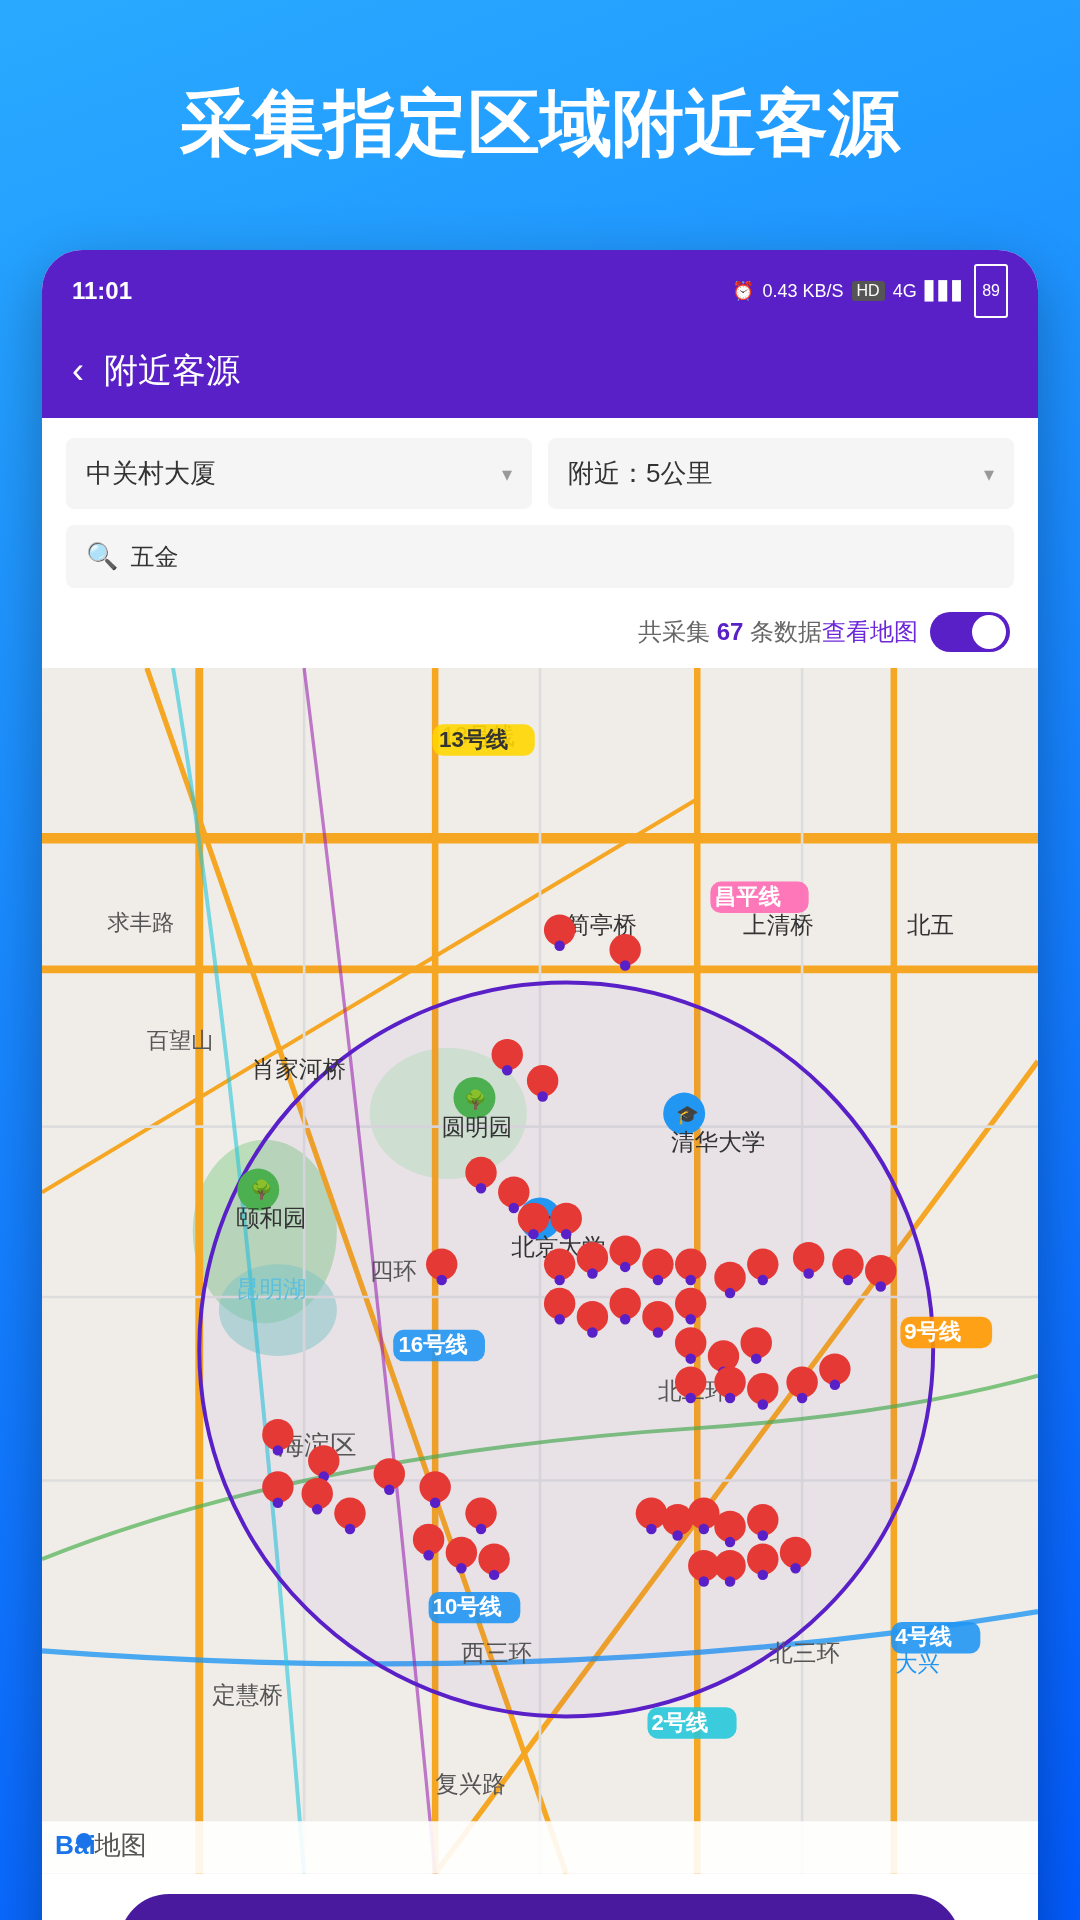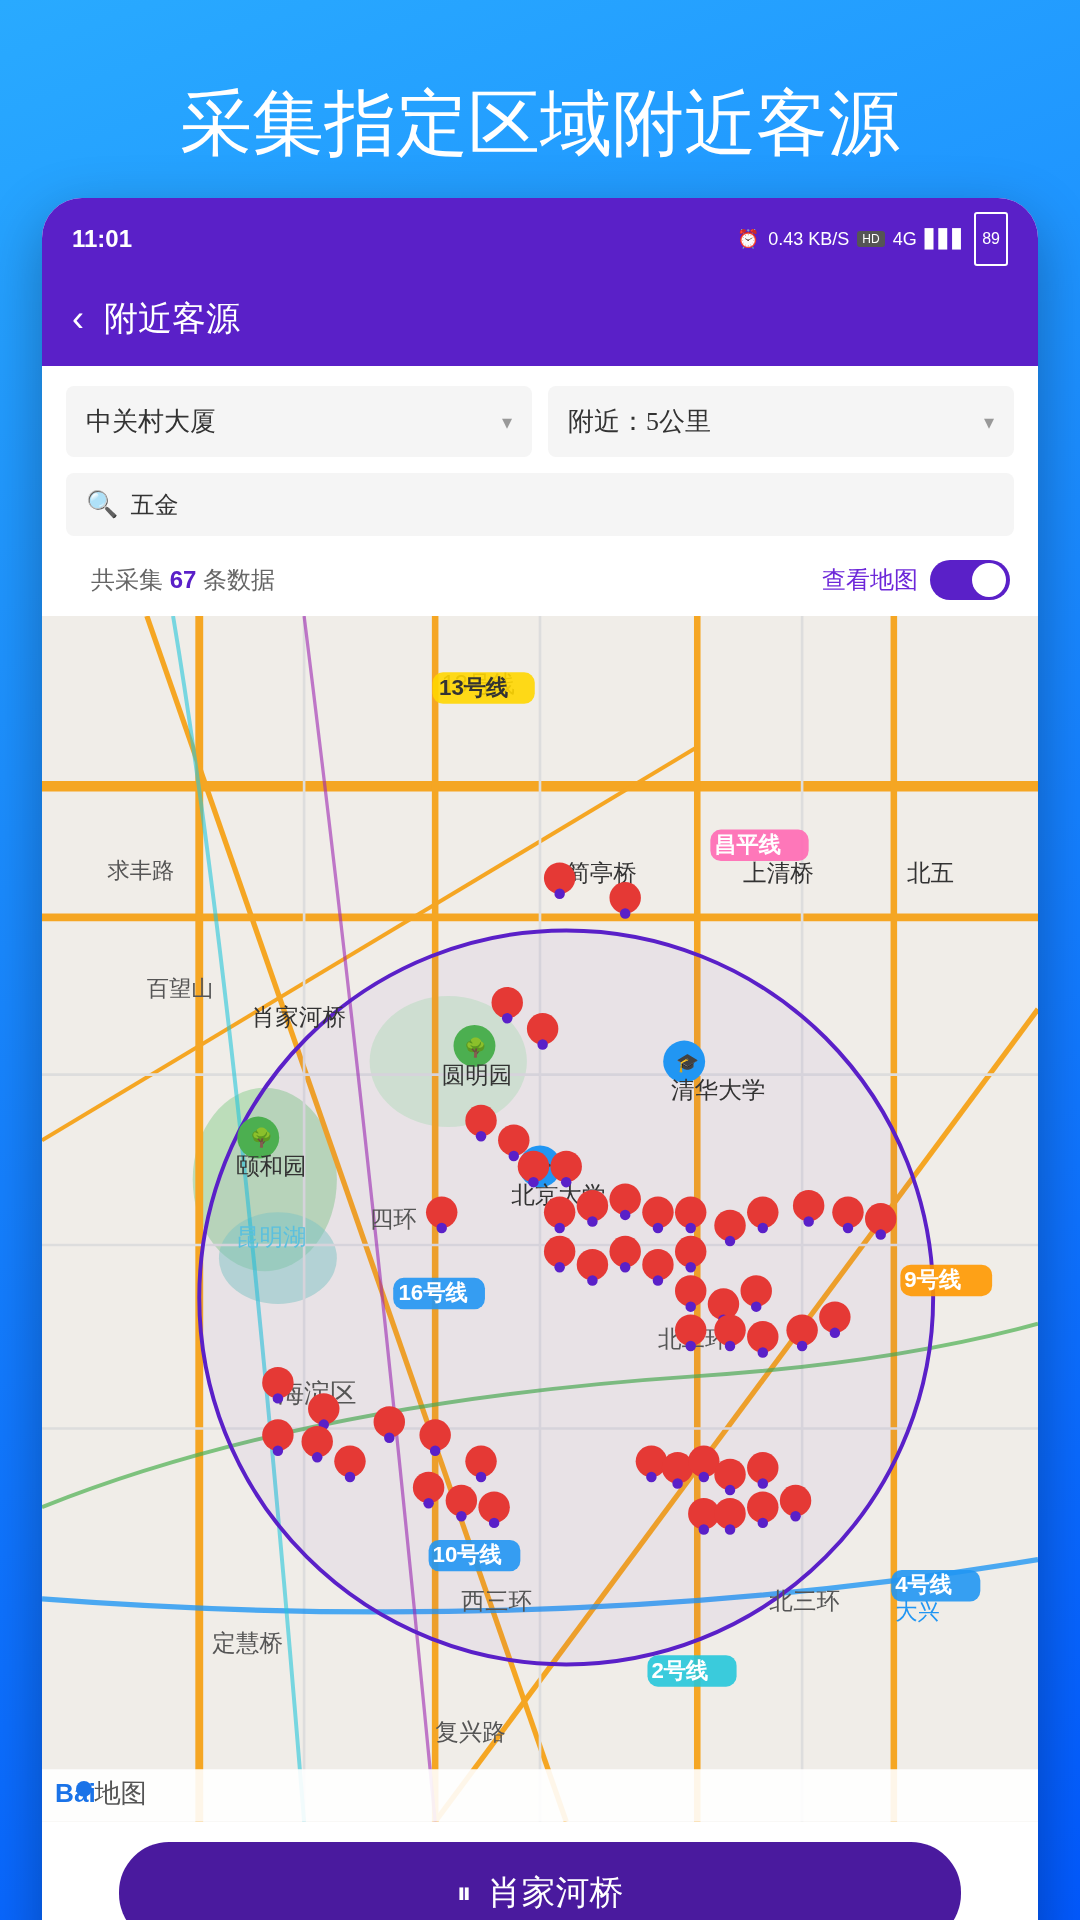--- a/index.html
+++ b/index.html
@@ -10,23 +10,23 @@
       background: linear-gradient(135deg, #1a8fff 0%, #0066ff 100%);
       display: flex;
       flex-direction: column;
       align-items: center;
       font-family: 'PingFang SC', 'Microsoft YaHei', sans-serif;
     }
 
     .top-title {
       color: white;
       font-size: 72px;
-      font-weight: normal;
+      font-weight: bold;
       text-align: left;
-      padding: 80px 40px 32px;
+      padding: 80px 40px 84px;
       line-height: 1.2;
     }
 
     .phone-frame {
       width: 996px;
       background: white;
       border-radius: 40px;
       overflow: hidden;
       box-shadow: 0 20px 60px rgba(0,0,0,0.3);
       flex: 1;
@@ -87,21 +87,20 @@
       background: #f5f5f5;
       border: none;
       border-radius: 8px;
       padding: 18px 20px;
       display: flex;
       align-items: center;
       justify-content: space-between;
       font-size: 26px;
       color: #333;
       cursor: pointer;
-      font-family: Liberation Serif, serif;
     }
     .dropdown-arrow { color: #999; font-size: 20px; }
 
     .search-bar {
       display: flex;
       align-items: center;
       background: #f5f5f5;
       border-radius: 8px;
       padding: 16px 20px;
       margin-bottom: 16px;
@@ -112,21 +111,21 @@
       background: transparent;
       border: none;
       outline: none;
       font-size: 24px;
       color: #333;
     }
 
     .stats-row {
       display: flex;
       align-items: center;
-      justify-content: space-between;
+      justify-content: flex-end;
       padding: 8px 4px 16px;
       margin-left: 21px;
     }
     .stats-text { font-size: 24px; color: #666; }
     .stats-count { color: #5a20c8; font-weight: bold; }
     .map-toggle-area { display: flex; align-items: center; gap: 12px; }
     .map-toggle-label { font-size: 24px; color: #6d28d9; }
     .toggle-switch {
       width: 80px;
       height: 40px;
@@ -190,21 +189,21 @@
   <div class="phone-frame">
 
     <div class="status-bar">
       <span class="status-time">11:01</span>
       <div class="status-icons">
         <span>⏰</span>
         <span>
           <span>0.43</span>
           <span>KB/S</span>
         </span>
-        <span style="background:#555;padding:1px 5px;border-radius:3px;font-size:12px;">HD</span>
+        <span style="background:#555;padding:1px 5px;border-radius:3px;font-size:16px;">HD</span>
         <span>4G</span>
         <span>▋▋▋</span>
         <span style="border:2px solid white;border-radius:3px;padding:16px 6px;font-size:16px;">
           <span>89</span>
         </span>
       </div>
     </div>
 
     <div class="nav-bar">
       <span class="nav-back">‹</span>

